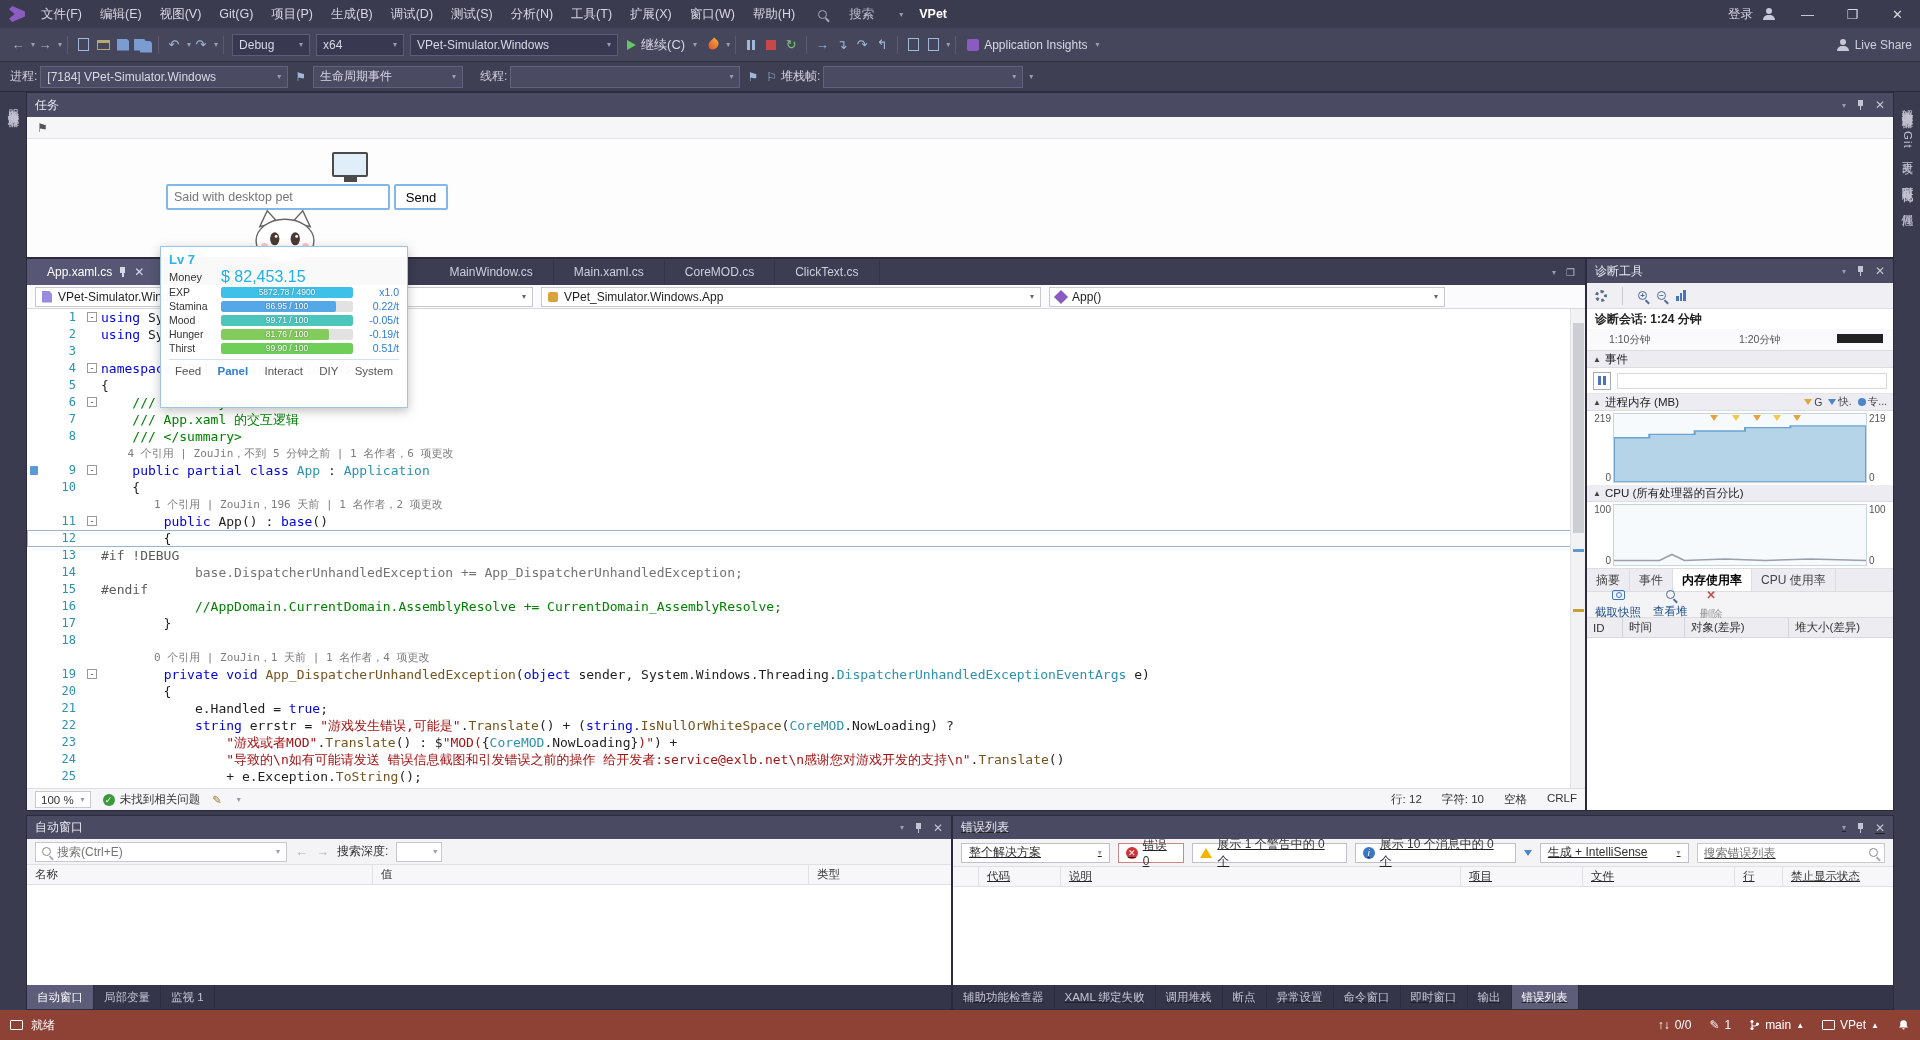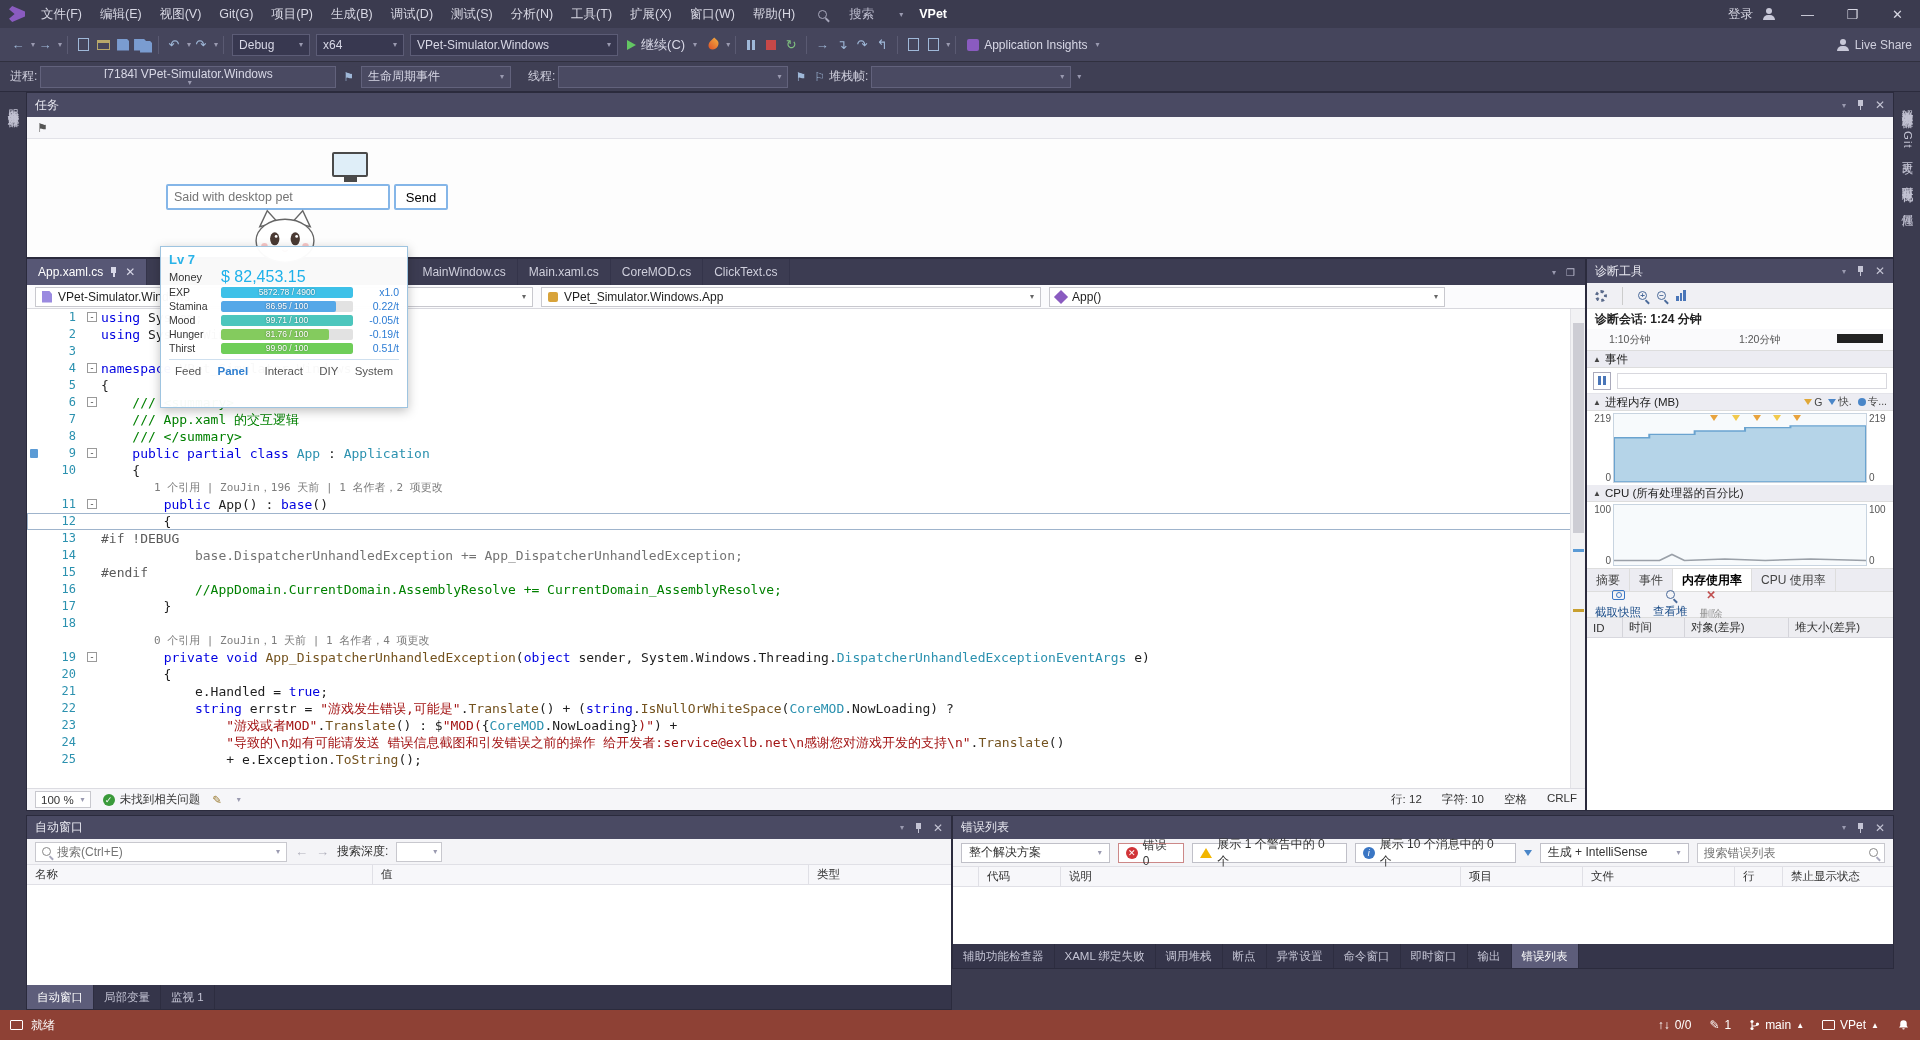--- a/index.html
+++ b/index.html
@@ -82,21 +82,21 @@
   .stat-fill{position:absolute;left:0;top:0;bottom:0;border-radius:2px;}
   .stat-bar-text{position:absolute;left:0;right:0;top:0;text-align:center;font-size:8.5px;line-height:11px;color:#fff;text-shadow:0 0 2px rgba(0,0,0,.45);}
   .stat-rate{width:42px;text-align:right;font-size:10.5px;color:#2c7cd4;flex:none;}
   #pet-tabs{display:flex;justify-content:space-between;align-items:center;height:22px;margin-top:4px;border-top:1px solid #cfe0ef;padding:0 6px;}
   .pet-tab{font-size:11.5px;color:#555;cursor:default;}
   .pet-tab.active{color:#2f7fd0;font-weight:bold;}
 
   
   #editor{left:26px;top:258px;width:1560px;height:553px;background:#fff;border:1px solid #2b2b3d;}
   #doc-tabs{position:absolute;left:0;top:0;width:100%;height:26px;background:#3c3c52;display:flex;align-items:stretch;}
-  .doc-tab{display:flex;align-items:center;gap:7px;padding:0 11px;font-size:12px;color:#cfcfdc;border-right:1px solid #34344a;}
+  .doc-tab{display:flex;align-items:center;gap:7px;padding:0 20px;font-size:12px;color:#cfcfdc;border-right:1px solid #34344a;}
   .doc-tab.active{background:#575775;color:#fff;}
   .tab-x{font-size:12px;color:#d8d8e8;}
   .tab-pin{position:relative;width:8px;height:11px;}
   .tab-pin::before{content:"";position:absolute;left:1px;top:0;width:5px;height:6px;background:#d8d8e8;}
   .tab-pin::after{content:"";position:absolute;left:3px;top:6px;width:1.5px;height:4px;background:#d8d8e8;}
   .tab-spacer{width:264px;}
   #doc-tabs-right{margin-left:auto;display:flex;align-items:center;gap:10px;padding:0 10px;color:#b8b8cc;}
   #nav-bar{position:absolute;left:0;top:26px;width:100%;height:24px;background:#fbfbfd;border-bottom:1px solid #d8d8de;display:flex;align-items:center;padding:0 8px;gap:8px;}
   .nav-combo{height:20px;border:1px solid #c8c8ce;background:#fff;display:flex;align-items:center;gap:6px;font-size:12px;color:#1e1e1e;padding:0 6px;}
   .nav-combo .caret{margin-left:auto;color:#666;}
@@ -160,21 +160,21 @@
   .cam::after{content:"";position:absolute;left:3px;top:1px;width:4px;height:4px;border:1.5px solid #3a76c4;border-radius:50%;}
   .delx{color:#c05050;font-weight:bold;}
   #diag-thead{height:20px;background:#ededf1;border-bottom:1px solid #d8d8de;display:flex;align-items:center;font-size:11.5px;color:#333;flex:none;}
   #diag-thead span{padding:0 6px;border-right:1px solid #d4d4da;height:100%;display:flex;align-items:center;}
   #diag-thead span:nth-child(1){width:36px;} #diag-thead span:nth-child(2){width:62px;}
   #diag-thead span:nth-child(3){width:104px;} #diag-thead span:nth-child(4){flex:1;border-right:none;}
   #diag-body{flex:1;background:#fff;}
 
   
   #autos{left:26px;top:815px;width:926px;height:195px;}
-  #errors{left:952px;top:815px;width:942px;height:154px;}
+  #errors{left:952px;top:815px;width:942px;height:195px;text-decoration:underline;}
   .ptoolbar{background:#f4f4f7;border-bottom:1px solid #e0e0e6;display:flex;align-items:center;gap:8px;padding:0 8px;flex:none;}
   #autos .ptoolbar{height:26px;} #errors .ptoolbar{height:28px;}
   .searchbox{height:20px;background:#fff;border:1px solid #c8c8ce;display:flex;align-items:center;gap:6px;padding:0 6px;color:#888;font-size:12px;}
   .searchbox input{border:none;outline:none;flex:1;font-size:12px;font-family:"Liberation Sans",sans-serif;color:#333;background:transparent;}
   .navarrow{color:#b0b0bc;font-size:13px;}
   .mini-combo{width:46px;height:20px;border:1px solid #c8c8ce;background:#fff;display:flex;align-items:center;justify-content:flex-end;padding:0 4px;}
   .cols{height:20px;background:#f7f7fa;border-bottom:1px solid #e0e0e6;display:flex;align-items:center;font-size:11.5px;color:#333;flex:none;}
   .cols span{padding:0 8px;border-right:1px solid #e0e0e6;height:100%;display:flex;align-items:center;}
   #autos-cols span:nth-child(1){width:346px;} #autos-cols span:nth-child(2){width:436px;} #autos-cols span:nth-child(3){flex:1;border-right:none;}
   #errors-cols span:nth-child(1){width:26px;} #errors-cols span:nth-child(2){width:82px;} #errors-cols span:nth-child(3){width:400px;}
@@ -309,21 +309,21 @@
     <span class="caret">▾</span>
   </span>
   <span id="live-share">
     <span class="person" style="margin:0;"></span>
     <span>Live Share</span>
   </span>
 </div>
 
 <div id="procbar" class="abs">
   <span>进程:</span>
-  <span class="combo" style="width:296px;flex-direction:column;">
+  <span class="combo" style="width:248px;">
       <span class="cv">[7184] VPet-Simulator.Windows</span>
       <span class="caret">▾</span>
     </span>
   <span class="flagic">⚑</span>
   <span class="combo" style="width:150px;">
       <span class="cv">生命周期事件</span>
       <span class="caret">▾</span>
     </span>
   <span style="margin-left:14px;">线程:</span>
   <span class="combo" style="width:230px;">
@@ -483,20 +483,21 @@
   </div>
   <div id="code-wrap">
       <div class="code-row"><span class="gutter">1</span><span class="foldcol"><span class="foldbox">-</span></span><span class="code-text"><span class="tok-k">using</span><span class="tok-n"> System;</span></span></div>
       <div class="code-row"><span class="gutter">2</span><span class="foldcol"></span><span class="code-text"><span class="tok-k">using</span><span class="tok-n"> System.Windows;</span></span></div>
       <div class="code-row"><span class="gutter">3</span><span class="foldcol"></span><span class="code-text"></span></div>
       <div class="code-row"><span class="gutter">4</span><span class="foldcol"><span class="foldbox">-</span></span><span class="code-text"><span class="tok-k">namespace</span><span class="tok-n"> VPet_Simulator.Windows</span></span></div>
       <div class="code-row"><span class="gutter">5</span><span class="foldcol"></span><span class="code-text"><span class="tok-n">{</span></span></div>
       <div class="code-row"><span class="gutter">6</span><span class="foldcol"><span class="foldbox">-</span></span><span class="code-text"><span class="tok-c">    /// &lt;summary&gt;</span></span></div>
       <div class="code-row"><span class="gutter">7</span><span class="foldcol"></span><span class="code-text"><span class="tok-c">    /// App.xaml 的交互逻辑</span></span></div>
       <div class="code-row"><span class="gutter">8</span><span class="foldcol"></span><span class="code-text"><span class="tok-c">    /// &lt;/summary&gt;</span></span></div>
+      <div class="code-row"><span class="gutter"></span><span class="foldcol"></span><span class="code-lens">    4 个引用 | ZouJin，不到 5 分钟之前 | 1 名作者，6 项更改</span></div>
       <div class="code-row"><span class="gutter">9<span class="gut-mark"></span></span><span class="foldcol"><span class="foldbox">-</span></span><span class="code-text"><span class="tok-n">    </span><span class="tok-k">public</span><span class="tok-n"> </span><span class="tok-k">partial</span><span class="tok-n"> </span><span class="tok-k">class</span><span class="tok-n"> </span><span class="tok-t">App</span><span class="tok-n"> : </span><span class="tok-t">Application</span></span></div>
       <div class="code-row"><span class="gutter">10</span><span class="foldcol"></span><span class="code-text"><span class="tok-n">    {</span></span></div>
       <div class="code-row"><span class="gutter"></span><span class="foldcol"></span><span class="code-lens">        1 个引用 | ZouJin，196 天前 | 1 名作者，2 项更改</span></div>
       <div class="code-row"><span class="gutter">11</span><span class="foldcol"><span class="foldbox">-</span></span><span class="code-text"><span class="tok-n">        </span><span class="tok-k">public</span><span class="tok-n"> App() : </span><span class="tok-k">base</span><span class="tok-n">()</span></span></div>
       <div class="code-row cursor"><span class="gutter">12</span><span class="foldcol"></span><span class="code-text"><span class="tok-n">        {</span></span></div>
       <div class="code-row"><span class="gutter">13</span><span class="foldcol"></span><span class="code-text"><span class="tok-p">#if</span><span class="tok-p"> !DEBUG</span></span></div>
       <div class="code-row"><span class="gutter">14</span><span class="foldcol"></span><span class="code-text"><span class="tok-g">            base.DispatcherUnhandledException += App_DispatcherUnhandledException;</span></span></div>
       <div class="code-row"><span class="gutter">15</span><span class="foldcol"></span><span class="code-text"><span class="tok-p">#endif</span></span></div>
       <div class="code-row"><span class="gutter">16</span><span class="foldcol"></span><span class="code-text"><span class="tok-n">            </span><span class="tok-c">//AppDomain.CurrentDomain.AssemblyResolve += CurrentDomain_AssemblyResolve;</span></span></div>
       <div class="code-row"><span class="gutter">17</span><span class="foldcol"></span><span class="code-text"><span class="tok-n">        }</span></span></div>

